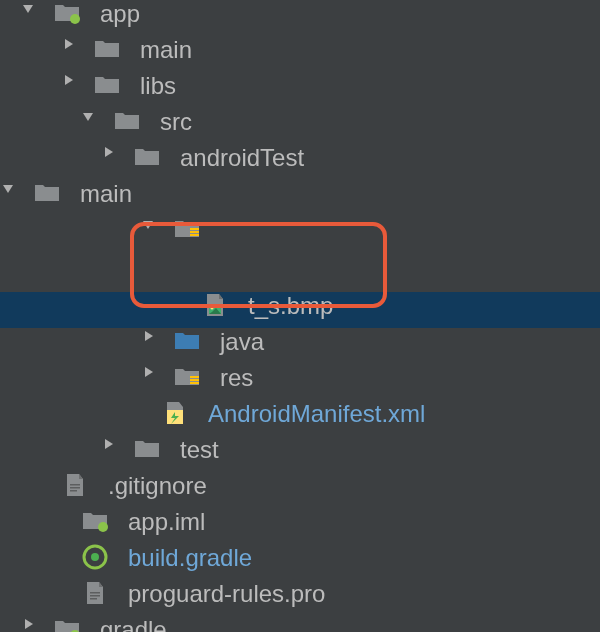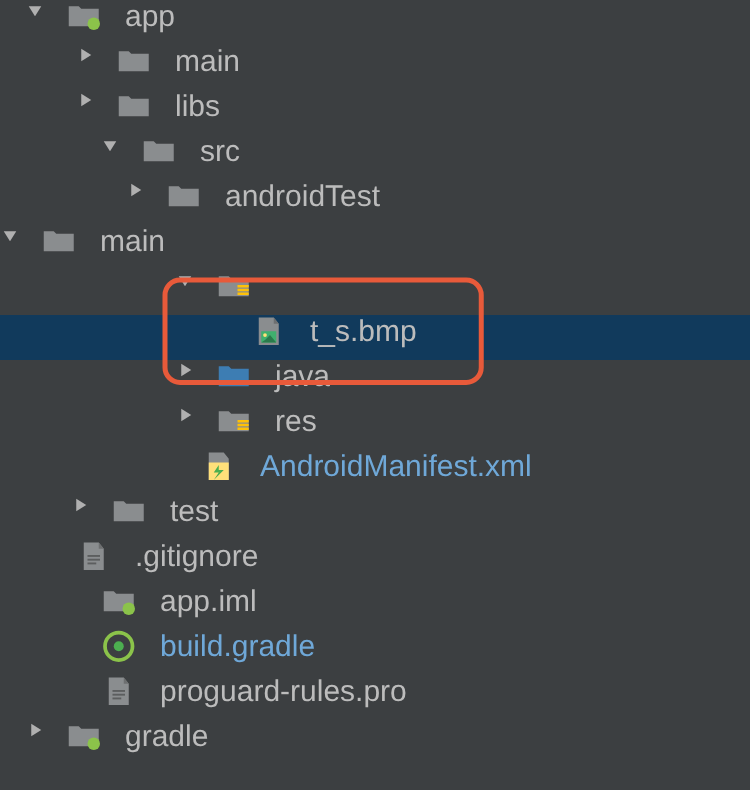--- a/index.html
+++ b/index.html
@@ -14,20 +14,21 @@
   }
   .tree-row {
     display: flex;
     align-items: flex-start;
     height: 36px;
     position: relative;
     gap: 12px;
   }
   .tree-row.selected {
     background: #113a5c;
+    margin-top: 40px;
   }
   .arrow {
     width: 16px;
     height: 16px;
     display: flex;
     align-items: center;
     justify-content: center;
     margin-right: 6px;
     flex-shrink: 0;
     cursor: pointer;
@@ -250,21 +251,21 @@
 
 <div class="tree-row" style="padding-left:162px">
   <span class="icon">
       <svg width="26" height="26">
         <use href="#file-manifest"></use>
       </svg>
     </span>
   <span class="label link-color">AndroidManifest.xml</span>
 </div>
 
-<div class="tree-row" style="padding-left:56px">
+<div class="tree-row" style="padding-left:100px">
   <span class="arrow">
       <svg width="14" height="14">
         <use href="#arrow-right"></use>
       </svg>
     </span>
   <span class="icon">
       <svg width="26" height="26">
         <use href="#folder"></use>
       </svg>
     </span>

